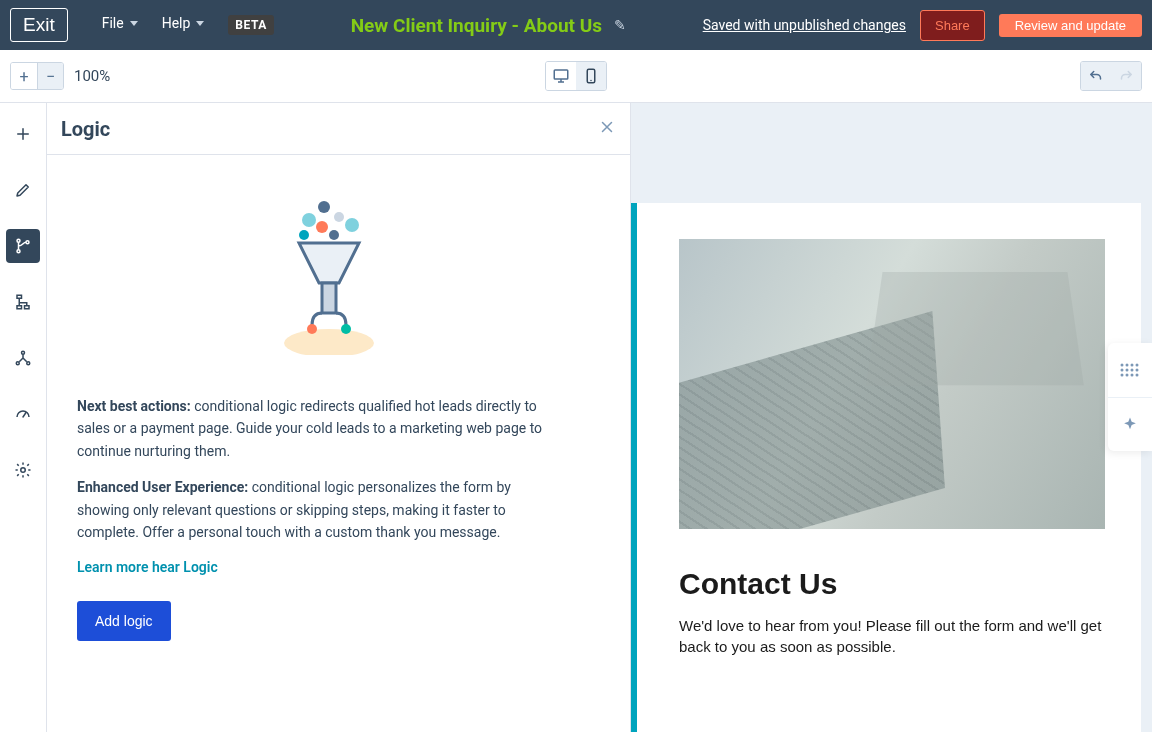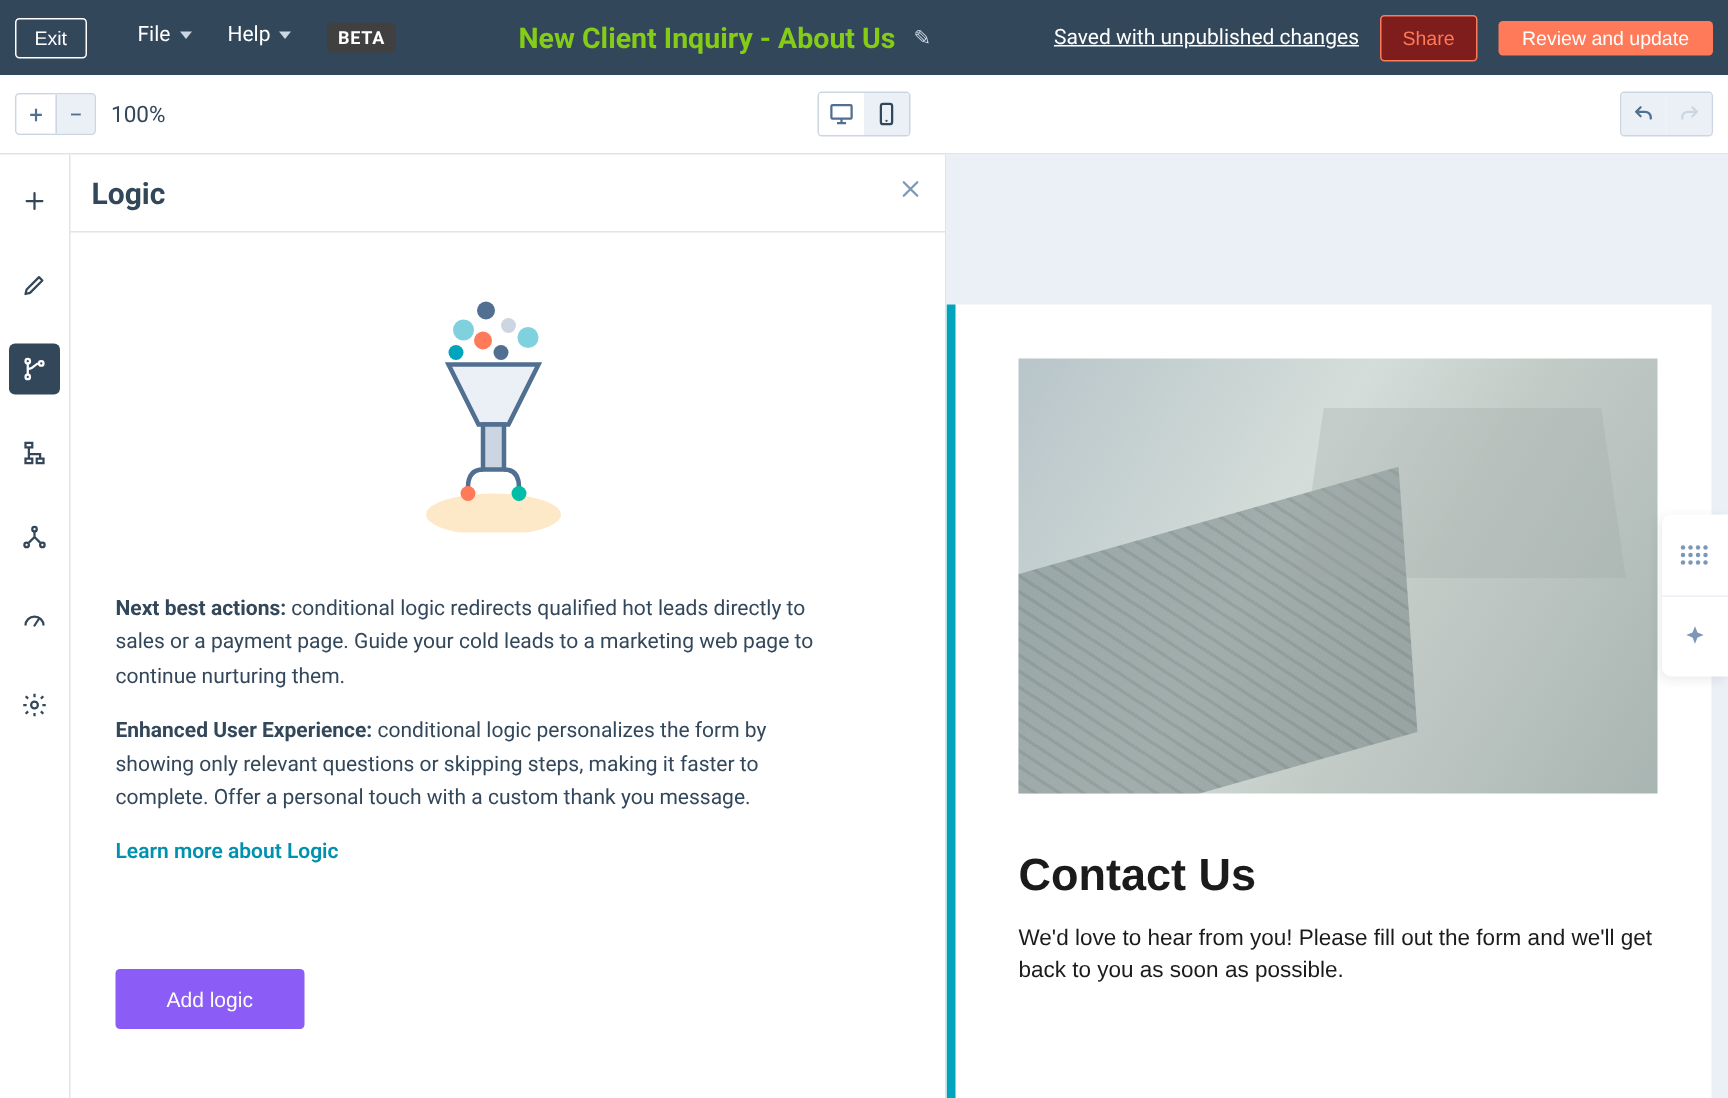--- a/index.html
+++ b/index.html
@@ -15,21 +15,21 @@
     align-items: center;
     padding: 0 10px;
     gap: 20px;
   }
   .exit-btn {
     border: 1px solid #fff;
     background: transparent;
     color: #fff;
     padding: 5px 12px;
     border-radius: 3px;
-    font-size: 13px;
+    font-size: 19px;
     font-weight: 500;
     cursor: pointer;
   }
   .menu-group { display: flex; gap: 24px; align-items: flex-start; margin-left: 14px; }
   .menu-item { display: flex; align-items: center; gap: 6px; font-size: 14px; cursor: pointer; }
   .chev-down { width: 0; height: 0; border-left: 4px solid transparent; border-right: 4px solid transparent; border-top: 5px solid #cbd6e2; }
   .beta-badge {
     background: #404040;
     color: #fff;
     font-size: 12px;
@@ -122,29 +122,28 @@
     overflow-y:auto;
     flex:1;
   }
   .illus-wrap { display:flex; justify-content:center; margin-bottom:40px; }
   .illus { width:130px; height:160px; position:relative; }
   .funnel-svg { width:100%; height:100%; }
   .desc { font-size:14px; line-height:1.6; color:#33475b; margin:0 38px 14px 0; }
   .desc strong { font-weight:700; }
   .learn-link { color:#0091ae; font-weight:600; font-size:14px; cursor:pointer; display:inline-block; margin-bottom:26px;}
   .add-logic-btn {
-    background:#8b5cf6;
+    background:#1d4ed8;
     color:#fff;
     border:none;
-    padding:12px 34px;
+    padding:12px 18px;
     border-radius:3px;
     font-size:14px;
     font-weight:500;
     cursor:pointer;
-    margin-top:44px;
   }
 
   .preview {
     flex:1;
     background:#eaf0f6;
     position:relative;
     overflow:hidden;
   }
   .preview-canvas {
     position:absolute;
@@ -352,21 +351,21 @@
             <circle cx="72" cy="134" r="5" fill="#00bda5"></circle>
           </svg>
         </div>
       </div>
       <p class="desc">
         <strong>Next best actions:</strong><span> conditional logic redirects qualified hot leads directly to sales or a payment page. Guide your cold leads to a marketing web page to continue nurturing them.</span>
       </p>
       <p class="desc">
         <strong>Enhanced User Experience:</strong><span> conditional logic personalizes the form by showing only relevant questions or skipping steps, making it faster to complete. Offer a personal touch with a custom thank you message.</span>
       </p>
-      <a class="learn-link">Learn more about Logic</a>
+      <a class="learn-link">Learn more hear Logic</a>
       <div>
         <button class="add-logic-btn">Add logic</button>
       </div>
     </div>
   </div>
 
   <div class="preview">
     <div class="preview-canvas">
       <div class="preview-img"></div>
       <h2 class="contact-h">Contact Us</h2>

